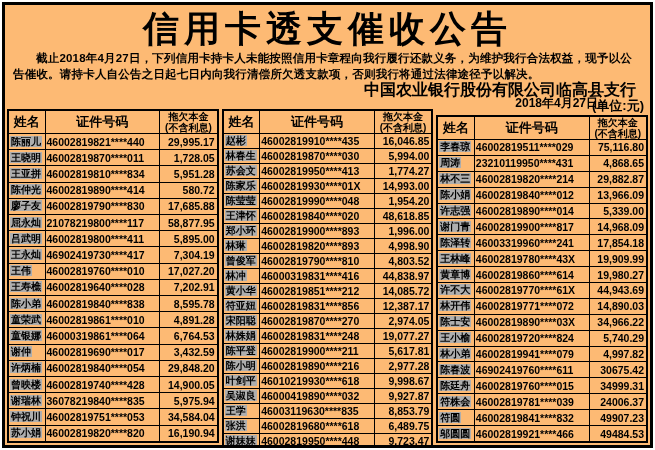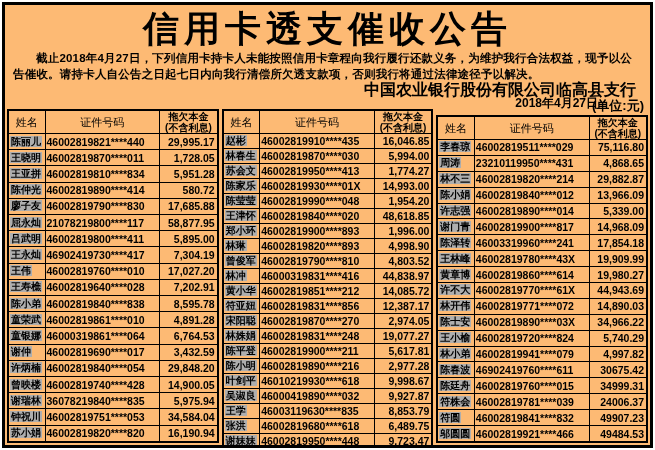--- a/index.html
+++ b/index.html
@@ -8,21 +8,21 @@
   .title { text-align:center; font-size:36px; font-weight:900; letter-spacing:5px; margin-top:4px; line-height:40px; }
   .notice { margin:2px 8px 0 8px; font-size:11.5px; font-weight:700; line-height:15.5px; text-indent:2em; letter-spacing:0.2px; }
   .bank-line { text-align:right; padding-right:14px; font-size:16px; font-weight:700; line-height:14px; margin-top:1px; }
   .date-line { text-align:right; padding-right:52px; font-size:12px; font-weight:700; line-height:13px; }
   .unit-note { position:absolute; right:6px; top:92px; font-size:13px; font-weight:700; }
   .tables { position:absolute; left:2px; right:2px; top:104px; bottom:2px; display:flex; gap:3px; }
   .grp { flex:1; display:flex; flex-direction:column; min-width:0; }
   .grp.right { padding-top:6px; box-sizing:border-box; }
   table { flex:1; width:100%; height:100%; border-collapse:collapse; table-layout:fixed; border:2px solid #000; }
   th,td { border:1px solid #000; padding:0 1px; overflow:hidden; white-space:nowrap; }
-  th { font-size:11px; font-weight:400; text-align:center; }
+  th { font-size:13px; font-weight:700; text-align:center; }
   th.amt-h { font-size:10px; line-height:11px; font-weight:700; padding:0; }
   td.name { font-size:10px; }
   td.name .hl { background:#aeaeae; font-weight:700; padding:0 1px; }
   td.id { font-size:10.5px; font-weight:600; }
   td.amt { font-size:10.5px; font-weight:600; text-align:right; padding-right:2px; }
   col.c-name { width:37px; }
   col.c-amt { width:58px; }
 </style>
 </head>
 <body>

